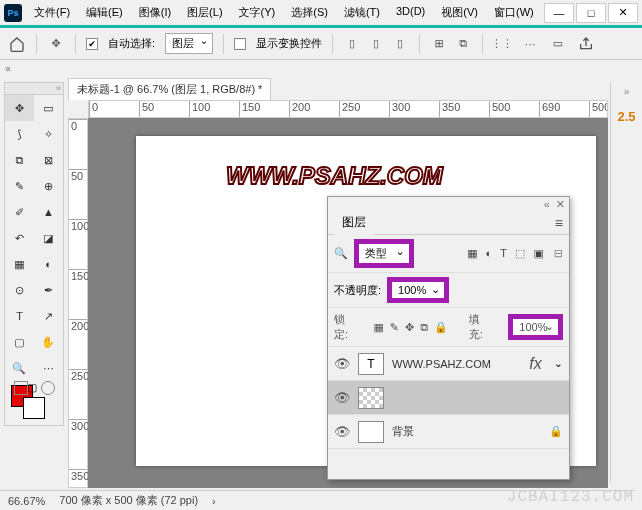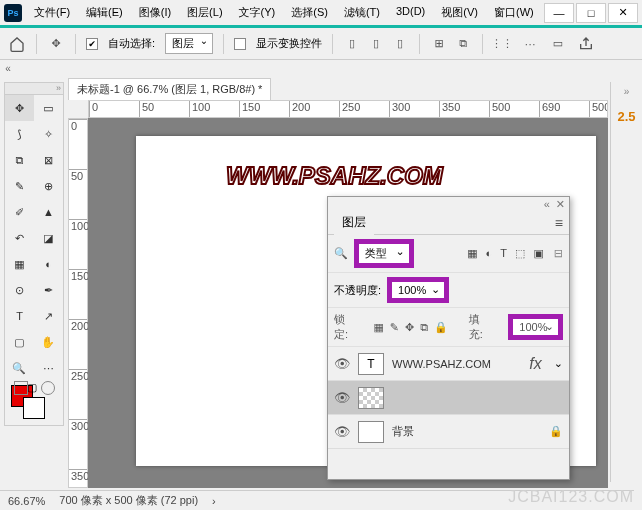--- a/index.html
+++ b/index.html
@@ -37,21 +37,21 @@
 .tabbar{height:22px;display:flex;align-items:flex-end}
 .doctab{background:#fff;border:1px solid #ccc;border-bottom:none;padding:3px 8px;font-size:11px;color:#333}
 .ruler-h{position:absolute;left:20px;right:0;top:22px;height:18px;background:#fff;border:1px solid #ccc;font-size:8px;color:#555;overflow:hidden;white-space:nowrap}
 .ruler-h span{display:inline-block;width:50px;text-align:left;border-left:1px solid #aaa;padding-left:2px;height:100%}
 .ruler-v{position:absolute;left:0;top:40px;bottom:0;width:20px;background:#fff;border:1px solid #ccc;font-size:8px;color:#555}
 .ruler-v span{display:block;height:50px;border-top:1px solid #aaa;padding-left:2px}
 .canvaswrap{position:absolute;left:20px;top:40px;right:0;bottom:0;background:#808080;overflow:hidden}
 .canvas{position:absolute;left:48px;top:18px;width:460px;height:330px;background:#fff;box-shadow:0 0 4px rgba(0,0,0,.4)}
 .txt{position:absolute;left:90px;top:26px;font-family:Arial,sans-serif;font-size:24px;font-weight:900;font-style:italic;color:#fff;-webkit-text-stroke:2px #5a0000;letter-spacing:0}
 .statusbar{position:absolute;left:0;right:8px;bottom:0;height:20px;background:#f0f0f0;border-top:1px solid #ccc;display:flex;align-items:center;padding:0 8px;gap:14px;color:#444;font-size:11px}
-.watermark{position:absolute;right:8px;bottom:4px;color:#d0d0d0;font-size:16px;letter-spacing:1px;font-family:Liberation Sans, sans-serif}
+.watermark{position:absolute;right:8px;bottom:4px;color:#d0d0d0;font-size:16px;letter-spacing:1px;font-family:Liberation Mono, monospace}
 .layerspanel{position:absolute;left:327px;top:196px;width:243px;height:284px;background:#f0f0f0;border:1px solid #999;box-shadow:2px 2px 6px rgba(0,0,0,.3);display:flex;flex-direction:column}
 .lp-top{height:14px;display:flex;justify-content:flex-end;gap:6px;padding:1px 4px;font-size:10px;color:#777}
 .lp-tabs{height:24px;display:flex;align-items:center;border-bottom:1px solid #ccc;padding:0 6px}
 .lp-tab{padding:4px 8px;background:#f0f0f0;font-size:12px}
 .lp-menu{margin-left:auto;font-size:14px;color:#555}
 .lp-row{display:flex;align-items:center;padding:4px 6px;gap:6px;border-bottom:1px solid #e0e0e0}
 .lp-row .srch{flex:0 0 auto;color:#555}
 .lp-icons{display:flex;gap:8px;margin-left:auto;color:#444}
 .lp-row2{display:flex;align-items:center;padding:4px 6px;gap:6px;border-bottom:1px solid #e0e0e0}
 .lp-dd{border:5px solid #a21caf;background:#fff;padding:2px 18px 2px 6px;position:relative;min-width:60px}

